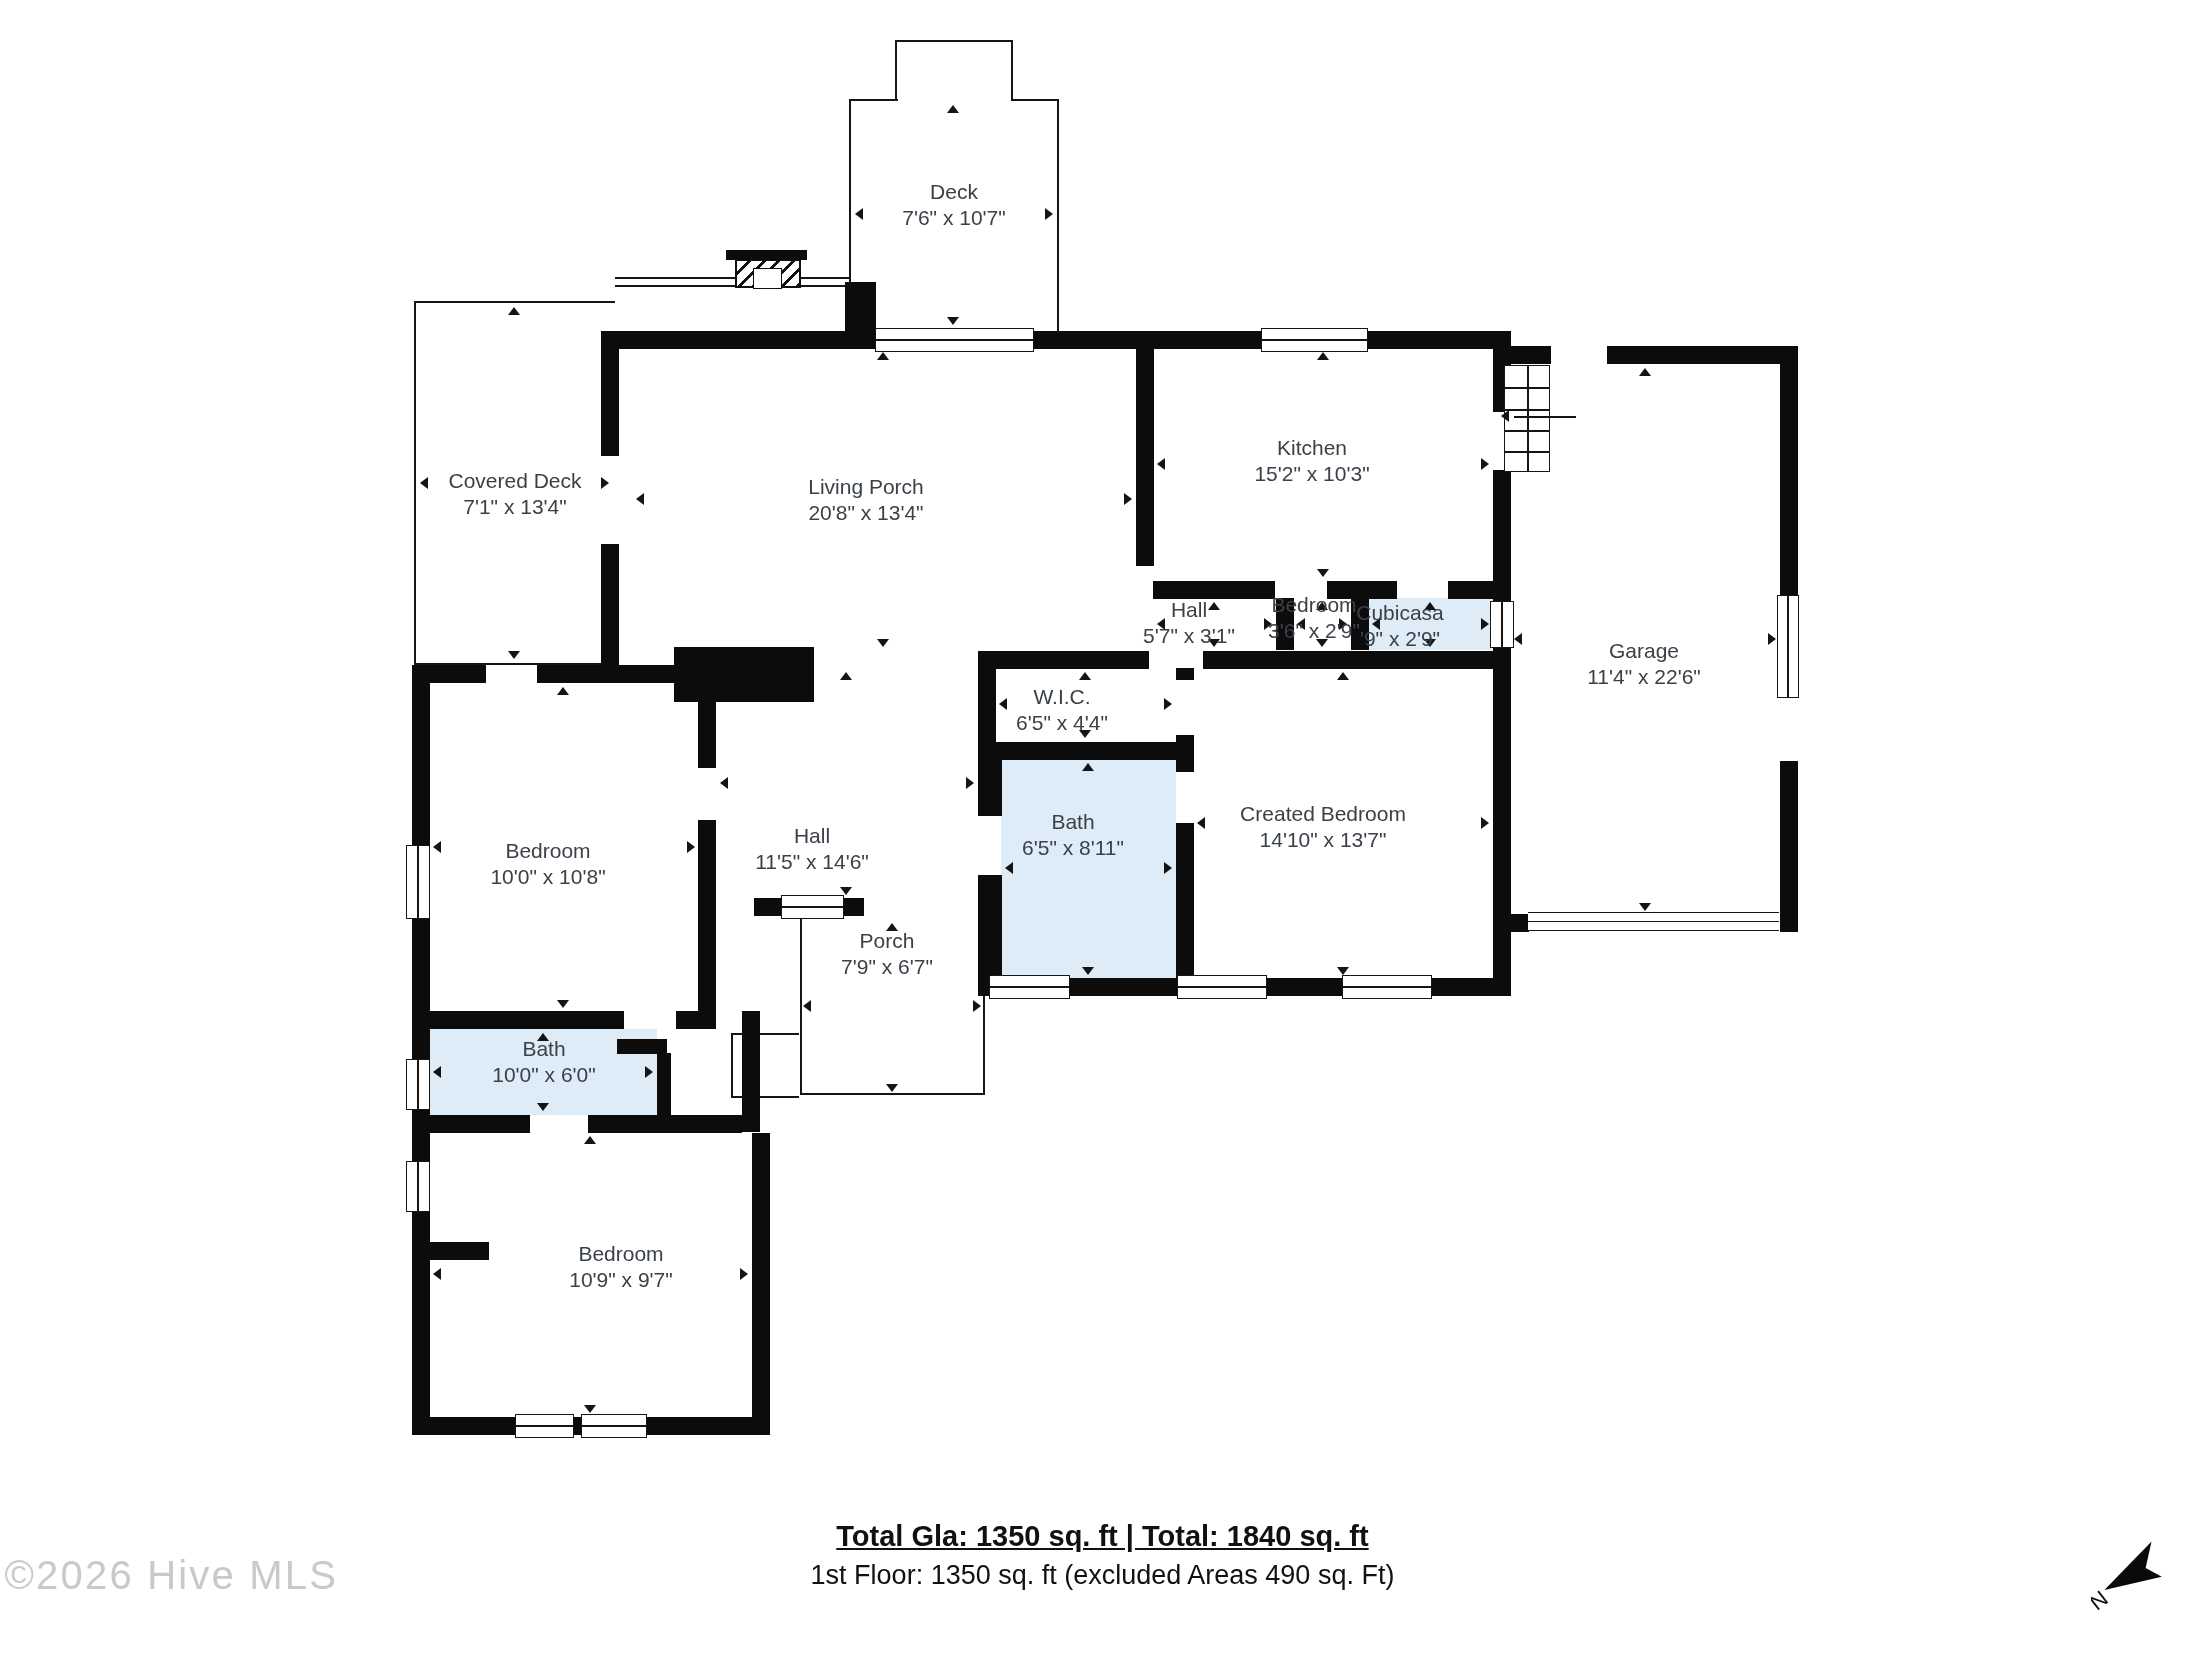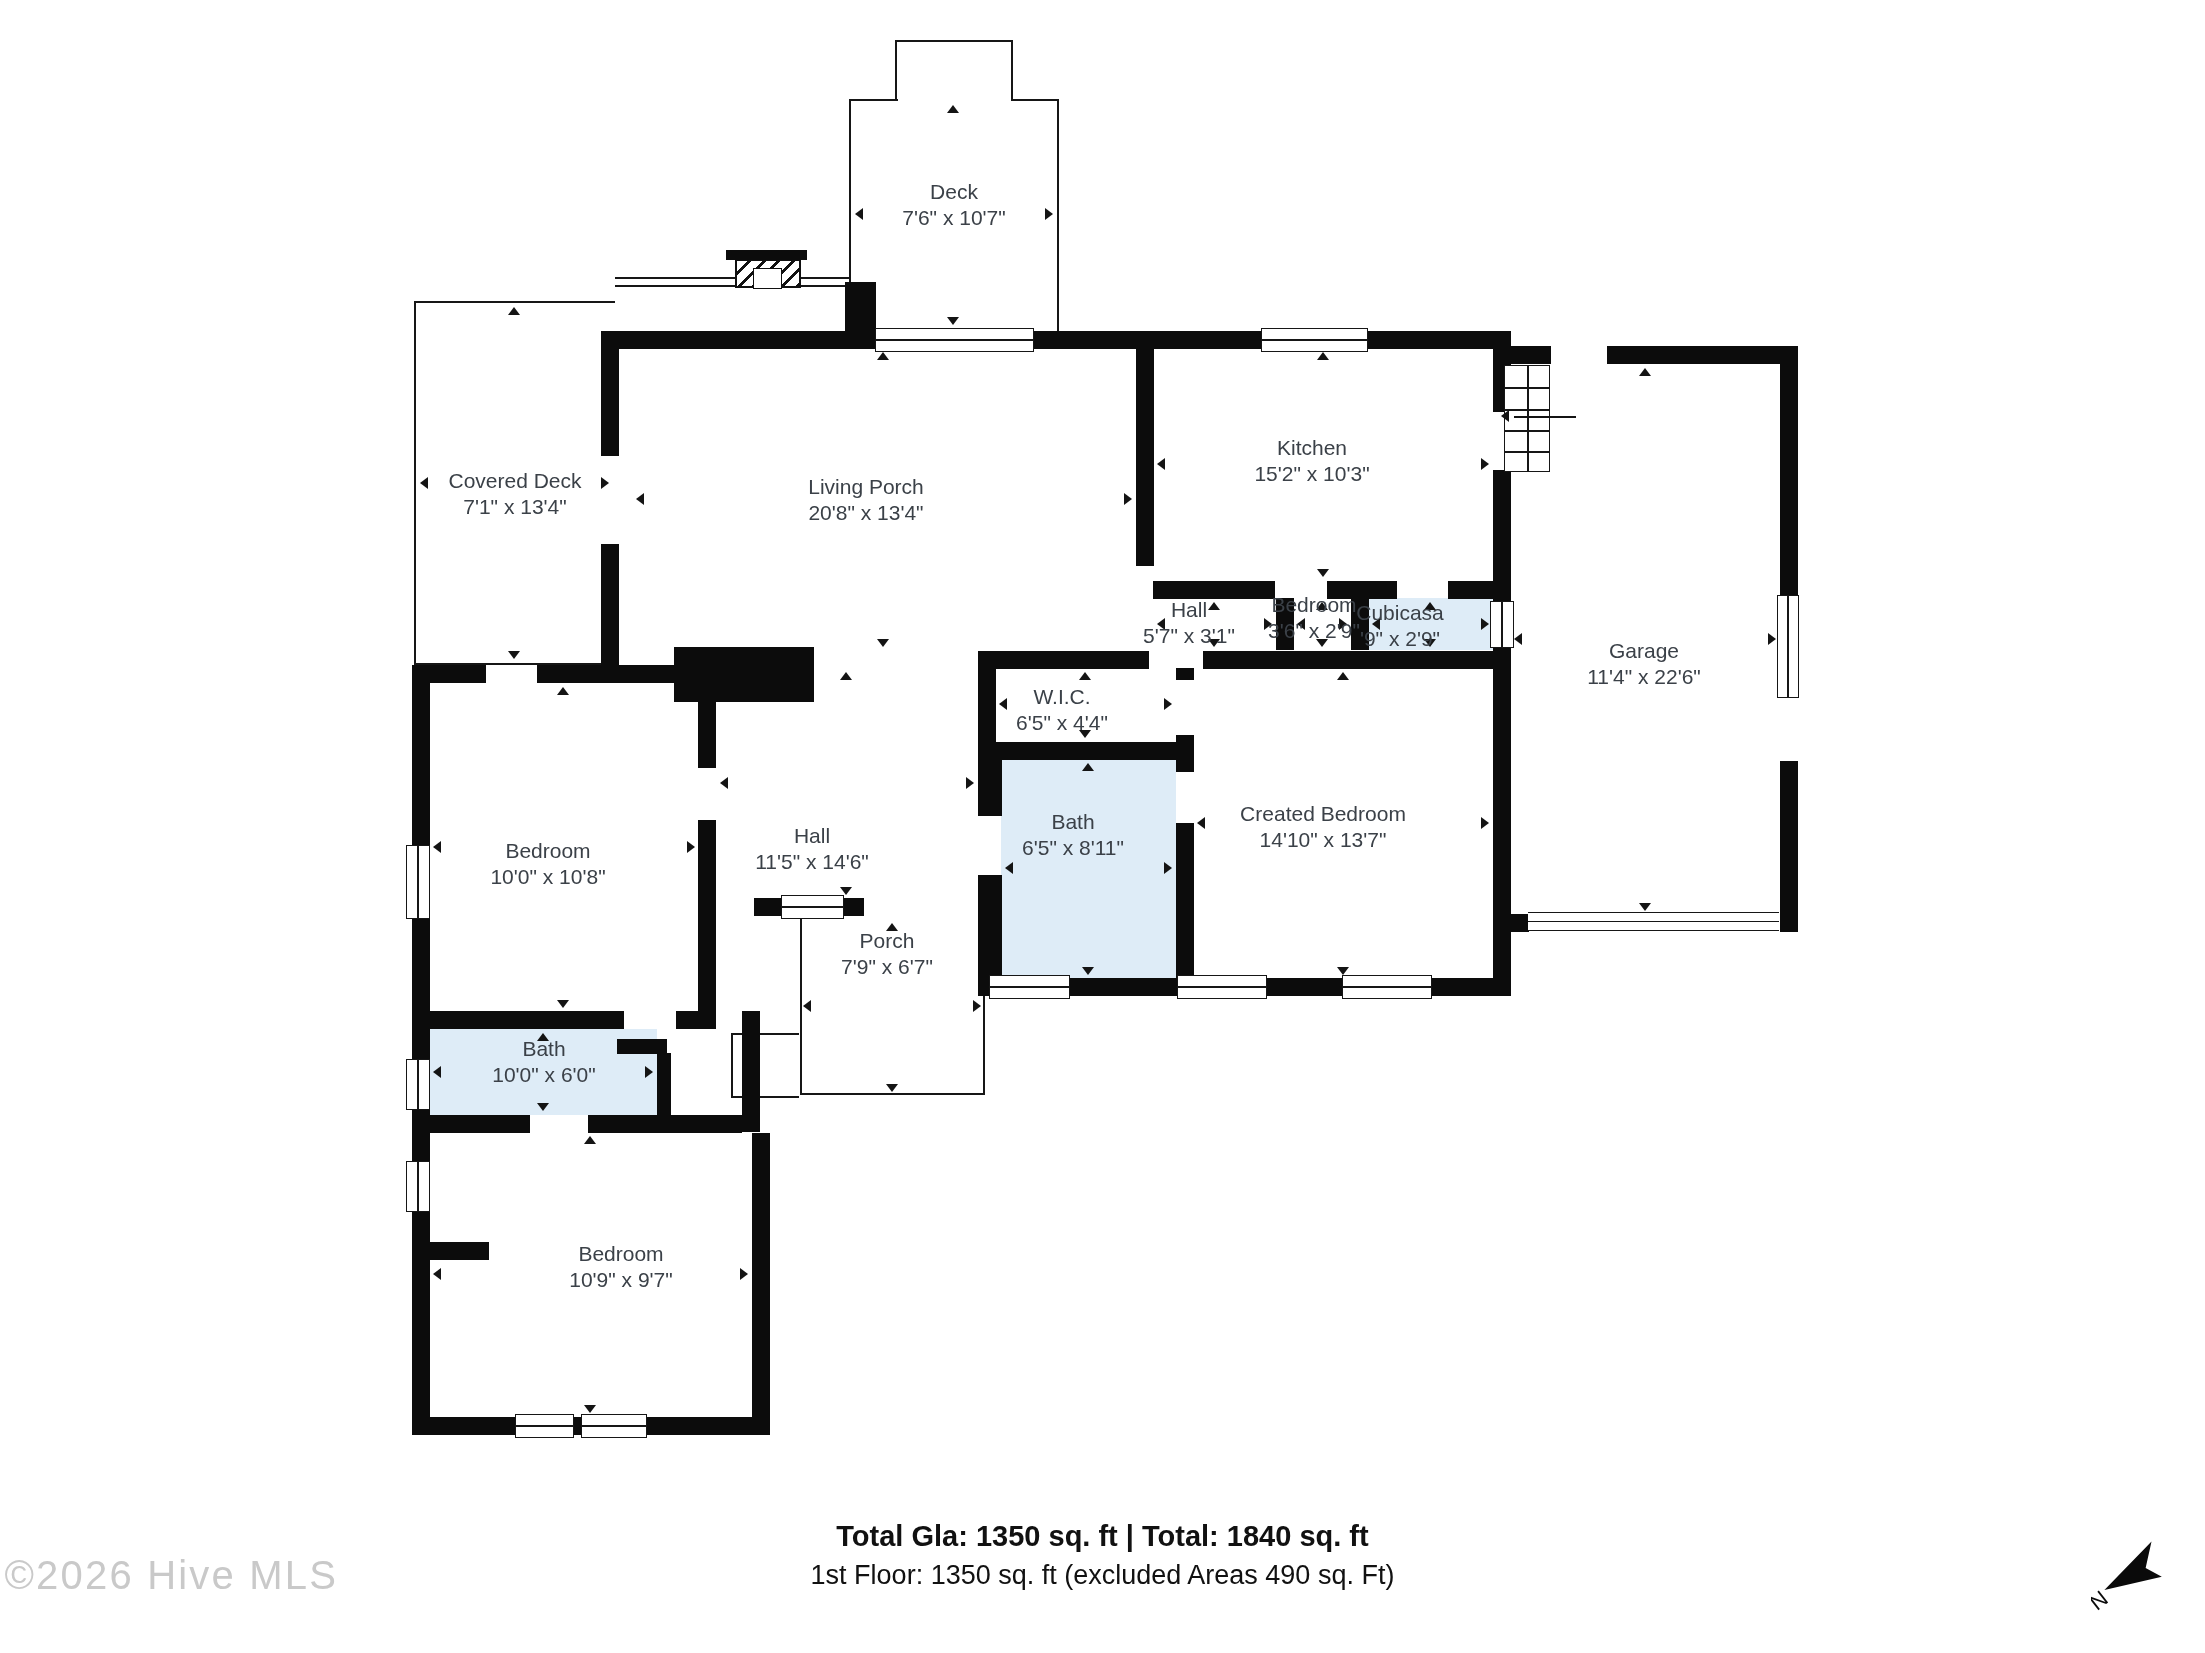--- a/index.html
+++ b/index.html
@@ -281,21 +281,21 @@
   </div>
   <div class="room-label" style="left:548px;top:838px;">
     <span class="rname">Bedroom</span>
     <span class="rdims">10'0" x 10'8"</span>
   </div>
   <div class="room-label" style="left:621px;top:1241px;">
     <span class="rname">Bedroom</span>
     <span class="rdims">10'9" x 9'7"</span>
   </div>
 
-  <div class="footer" style="top:1520px;">
+  <div class="footer" style="top:1520px;text-decoration:underline;">
     <div class="bold">Total Gla: 1350 sq. ft | Total: 1840 sq. ft</div>
   </div>
   <div class="footer" style="top:1560px;">
     <div class="line2">1st Floor: 1350 sq. ft (excluded Areas 490 sq. Ft)</div>
   </div>
 
   <div class="watermark">©2026 Hive MLS</div>
 
   <div class="compass">
     <svg width="96" height="81" viewBox="0 0 130 110">

